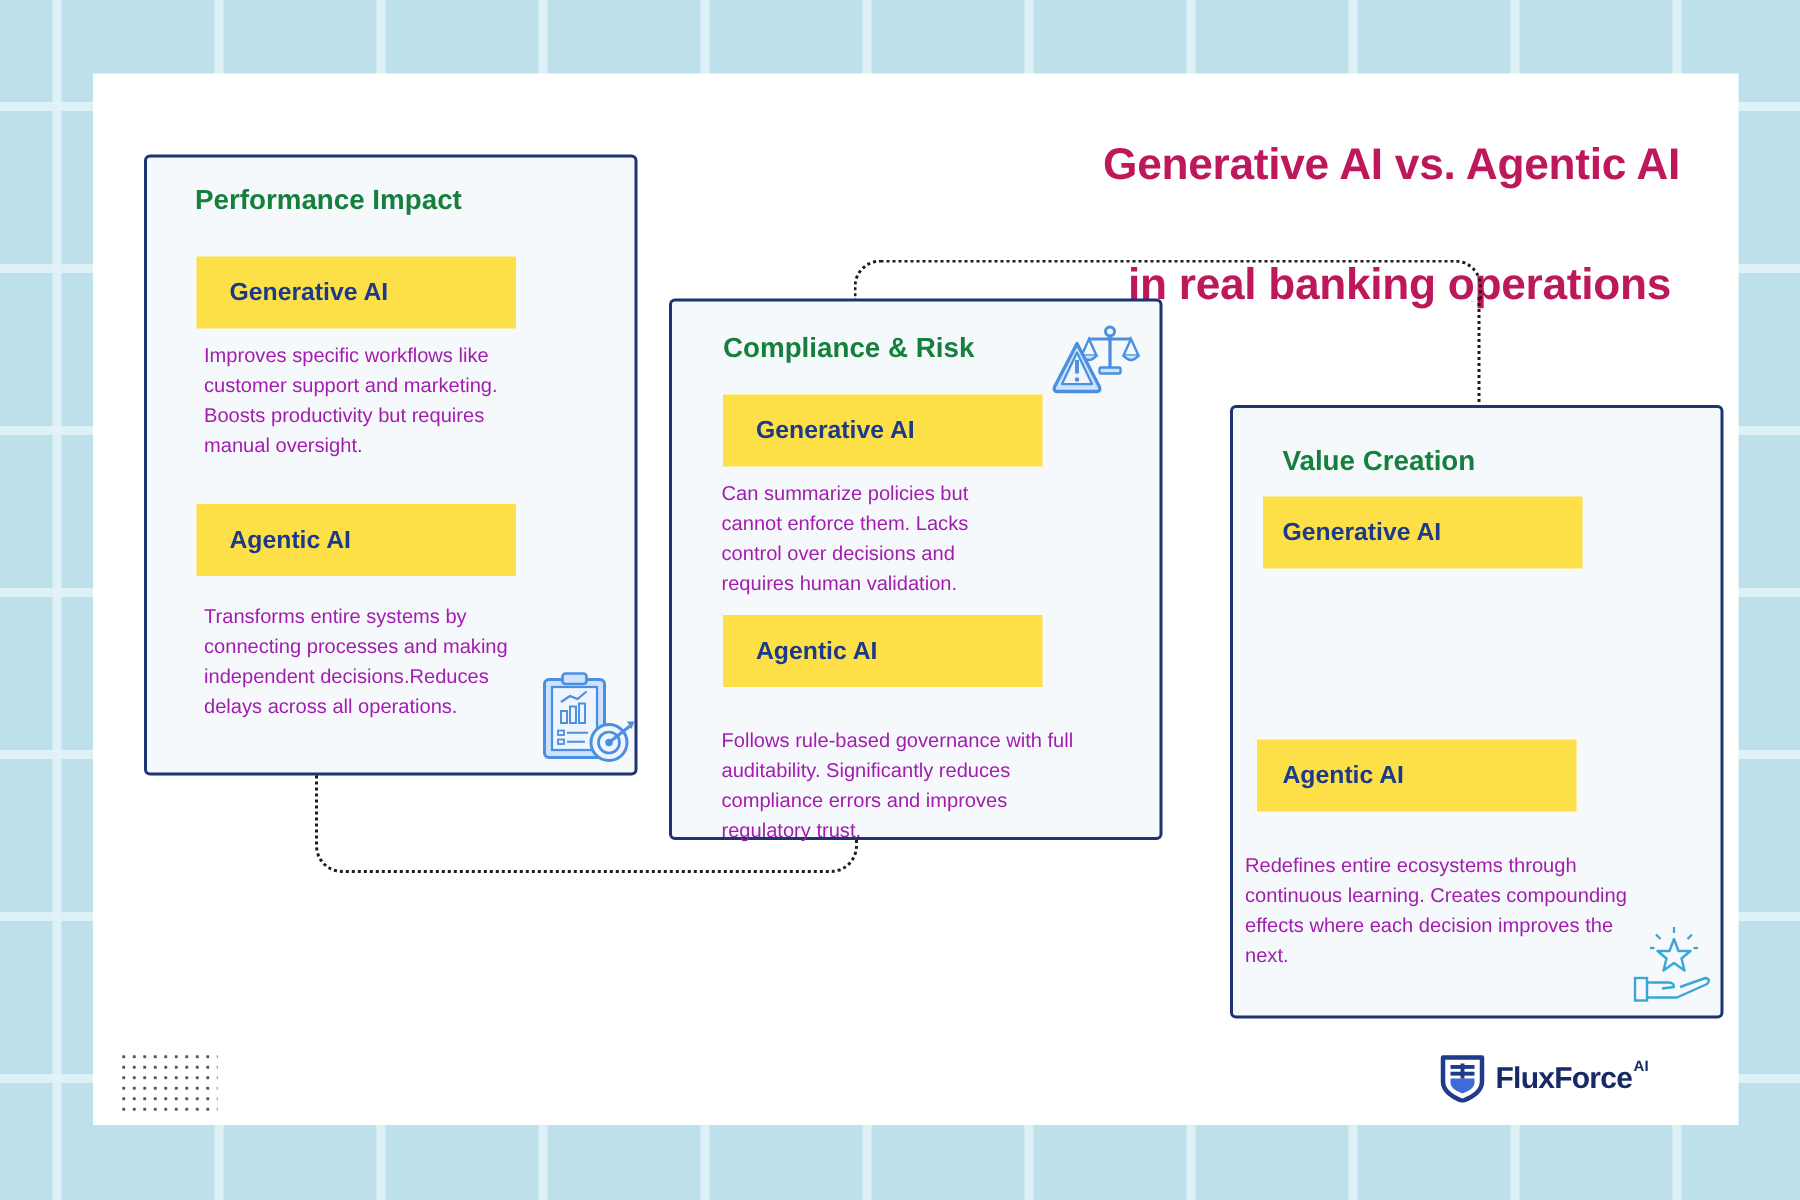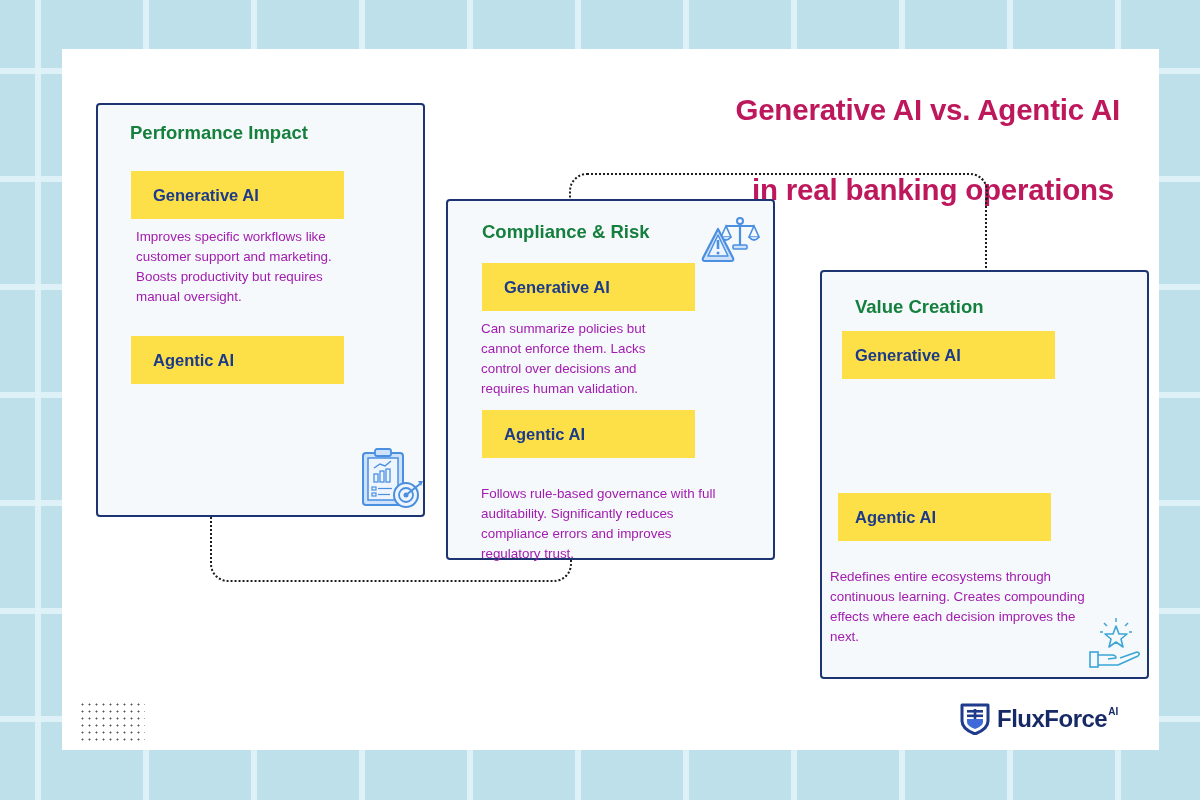--- a/index.html
+++ b/index.html
@@ -44,21 +44,21 @@
   .icon { position: absolute; }
 
   .dotted { position: absolute; border: 2.5px dotted #1d1d1d; }
 
   .dots-grid {
     position: absolute; left: 79px; top: 701px; width: 66px; height: 40px;
     background-image: radial-gradient(circle, #555 0.9px, transparent 1.1px);
     background-size: 7px 7px;
   }
   .logo { position: absolute; left: 960px; top: 703px; display: flex; align-items: center; }
-  .logo-text { color: #172a66; font-weight: bold; font-size: 24px; letter-spacing: -0.5px; margin-left: 7px; }
+  .logo-text { color: #172a66; font-weight: bold; font-size: 20px; letter-spacing: -0.5px; margin-left: 7px; }
   .logo-sup { color: #172a66; font-weight: bold; font-size: 10px; position: relative; top: -8px; margin-left: 1px; }
 </style>
 </head>
 <body>
 
 <div class="canvas"></div>
 
 <div class="title">
   <span>Generative AI vs. Agentic AI</span>
   <span class="l2">in real banking operations</span>
@@ -70,20 +70,21 @@
 
 <div class="card" style="left:96px; top:103px; width:329px; height:414px;">
   <div class="card-title" style="left:32px; top:17px;">Performance Impact</div>
   <div class="pill" style="left:33px; top:66px;">
     <span>Generative AI</span>
   </div>
   <div class="desc" style="left:38px; top:122px; width:225px;">Improves specific workflows like customer support and marketing. Boosts productivity but requires manual oversight.</div>
   <div class="pill" style="left:33px; top:231px;">
     <span>Agentic AI</span>
   </div>
+  <div class="desc" style="left:38px; top:296px; width:230px;">Transforms entire systems by connecting  processes and making independent decisions.Reduces delays across all operations.</div>
   <svg class="icon" style="left:262px; top:342px;" width="68" height="64" viewBox="0 0 68 64">
     <rect x="3" y="6" width="40" height="52" rx="3" fill="#cfe2fb" stroke="#4a8fe0" stroke-width="2"></rect>
     <rect x="8" y="11" width="30" height="42" fill="#eef5fe" stroke="#4a8fe0" stroke-width="1.5"></rect>
     <rect x="15" y="2" width="16" height="7" rx="2" fill="#cfe2fb" stroke="#4a8fe0" stroke-width="1.8"></rect>
     <polyline points="14,21 20,17 25,19 31,14" fill="none" stroke="#4a8fe0" stroke-width="1.5"></polyline>
     <rect x="14" y="27" width="4" height="8" fill="none" stroke="#4a8fe0" stroke-width="1.3"></rect>
     <rect x="20" y="24" width="4" height="11" fill="none" stroke="#4a8fe0" stroke-width="1.3"></rect>
     <rect x="26" y="22" width="4" height="13" fill="none" stroke="#4a8fe0" stroke-width="1.3"></rect>
     <rect x="12" y="40" width="4" height="3" fill="none" stroke="#4a8fe0" stroke-width="1.2"></rect>
     <line x1="18" y1="41.5" x2="32" y2="41.5" stroke="#4a8fe0" stroke-width="1.2"></line>

